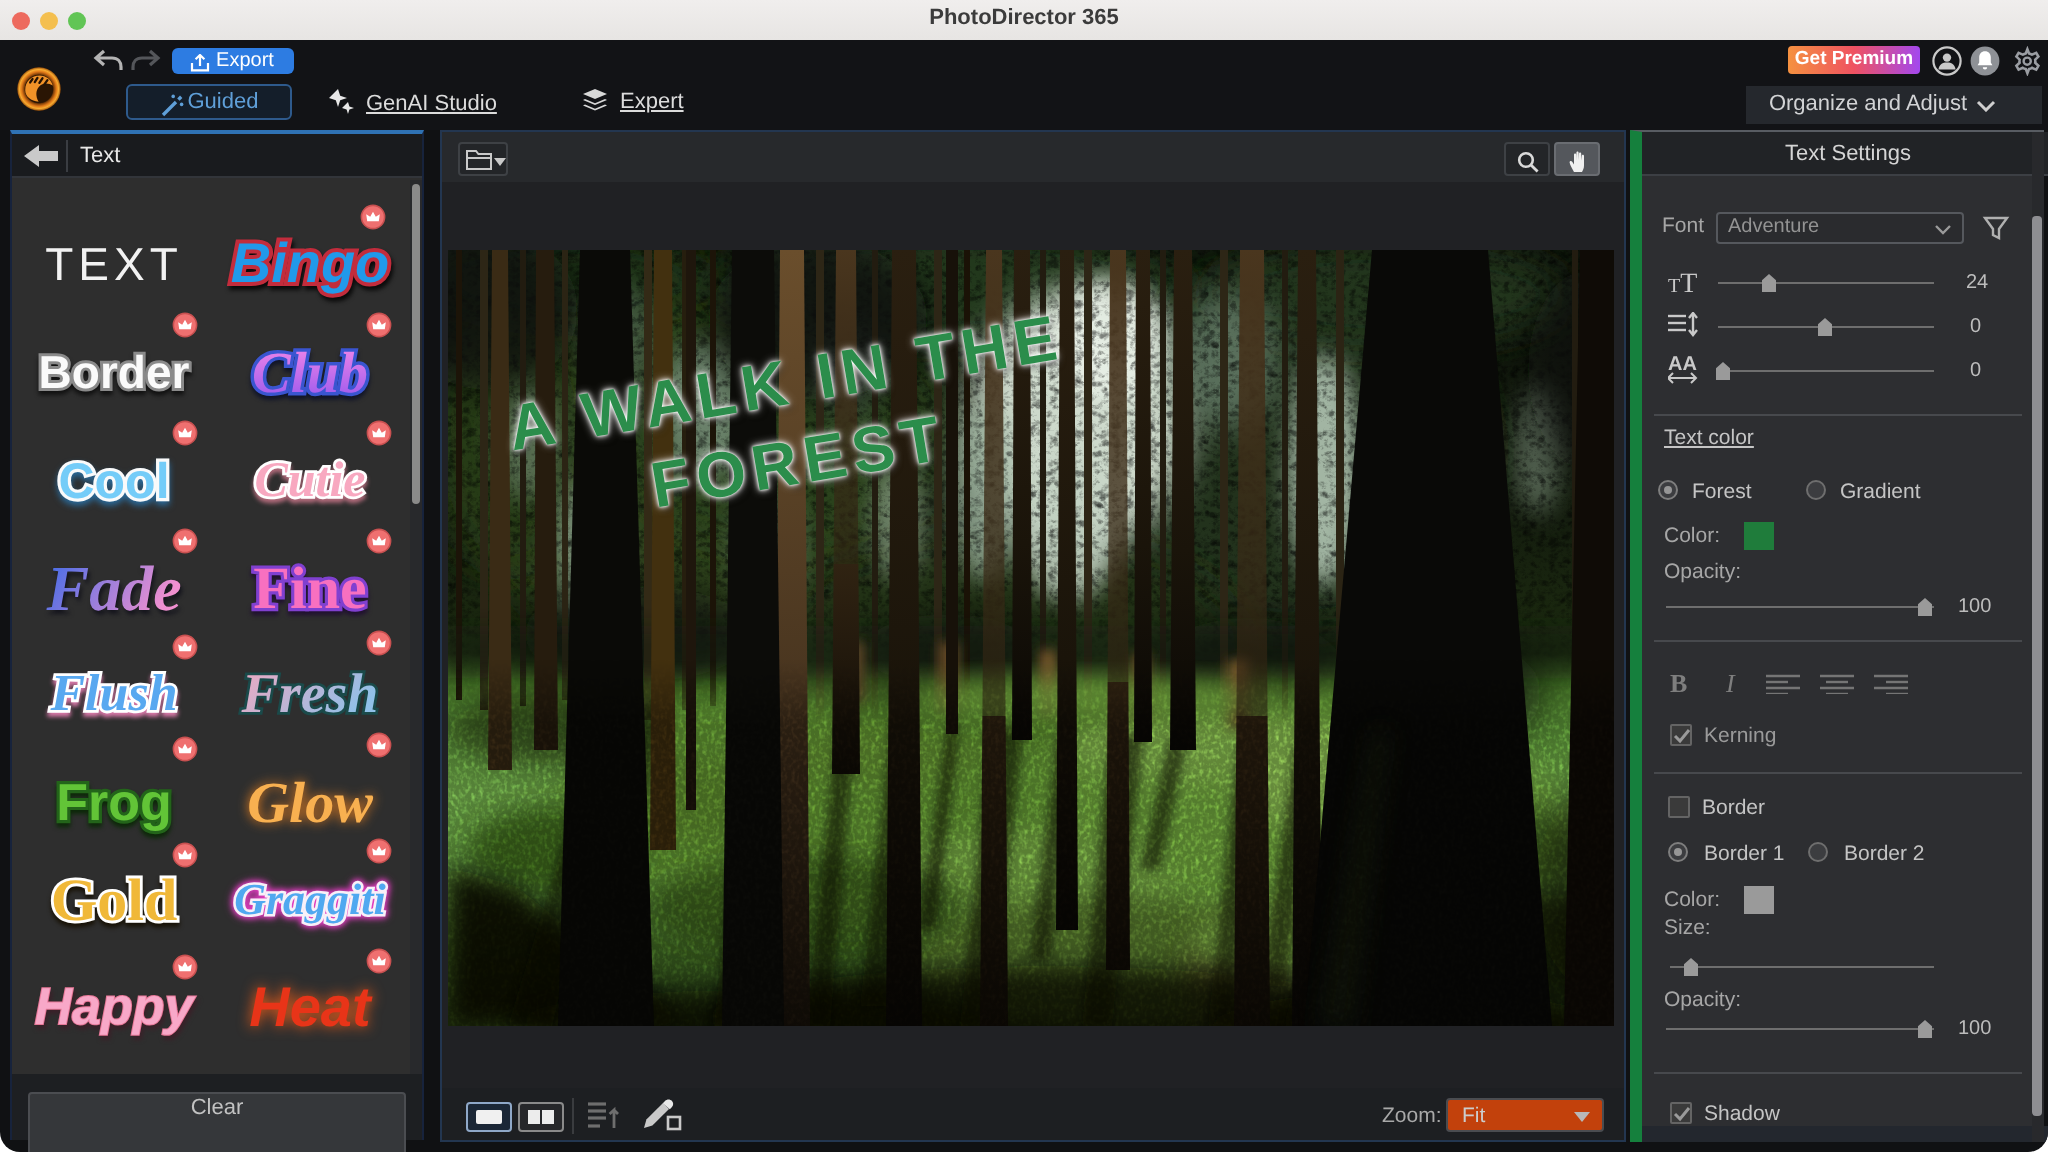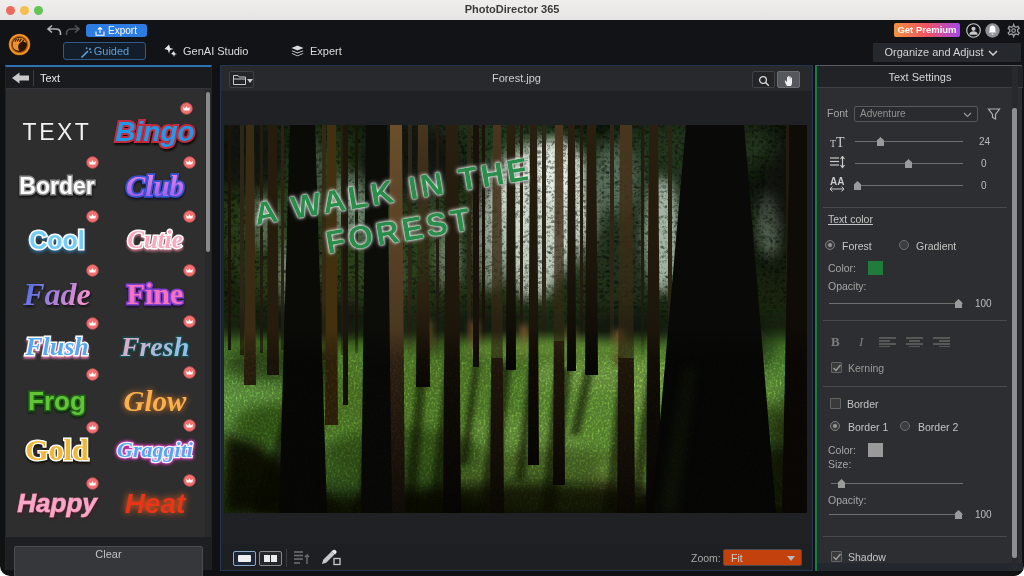--- a/index.html
+++ b/index.html
@@ -8,38 +8,38 @@
   #win { position:absolute; left:0; top:0; width:1024px; height:576px; background:#101113; border-radius:0 0 10px 10px; overflow:hidden; }
   
   #titlebar { position:absolute; left:0; top:0; width:1024px; height:20px; background:linear-gradient(#f0eeed,#e7e5e3); }
   .light { position:absolute; top:5.5px; width:9px; height:9px; border-radius:50%; }
   #title { position:absolute; top:3px; left:0; width:1024px; text-align:center; font-size:11px; font-weight:bold; color:#3b3b3b; }
   
   #toolbar { position:absolute; left:0; top:20px; width:1024px; height:45px; background:#121316; }
   #logo { position:absolute; left:8px; top:13px; width:23px; height:23px; }
   #exportbtn { position:absolute; left:86px; top:4px; width:61px; height:13px; background:#2d7ce2; border-radius:3px; color:#fff; font-size:10px; text-align:center; line-height:13px; }
   #guidedtab { position:absolute; left:63px; top:22px; width:83px; height:18px; background:#141e2a; border:1px solid #2e5a8c; border-radius:3px; color:#5f9fd8; font-size:11px; text-align:center; line-height:17px; }
-  .toptab { position:absolute; top:22px; height:18px; color:#dcdcdc; font-size:11px; line-height:18px; }
+  .toptab { position:absolute; top:22px; height:18px; color:#dcdcdc; font-size:11px; line-height:18px;text-decoration:underline; }
   #getpremium { position:absolute; left:894px; top:3px; width:66px; height:14px; border-radius:2px; background:linear-gradient(90deg,#f59140,#ef5261,#a348ef); color:#fff; font-size:9.5px; font-weight:bold; text-align:center; line-height:14px; }
   #organize { position:absolute; left:873px; top:23px; width:148px; height:19px; background:#25282d; color:#d2d3d5; font-size:11px; text-align:center; line-height:19px; padding-right:26px; box-sizing:border-box; }
   
   #lpanel { position:absolute; left:5px; top:65px; width:207px; height:505px; background:#2e2e2e; border:1px solid #17233c; border-top:2px solid #2f72b4; }
   #lhead { position:absolute; left:0; top:0; width:205px; height:22px; background:#191b1e; border-bottom:1px solid #32353a; }
   #lbody { position:absolute; left:0; top:23px; width:205px; height:447px; background:#2e2e2e; }
   #lfoot { position:absolute; left:0; top:470px; width:205px; height:33px; background:#1d1f22; }
   #clearbtn { position:absolute; left:8px; top:9px; width:189px; height:34px; background:#35373a; border:1px solid #4b4d51; border-radius:2px; color:#c2c2c2; font-size:11px; text-align:center; line-height:15px; }
   .sample { position:absolute; overflow:visible; }
   .badge { position:absolute; width:13px; height:13px; }
   
   #cpanel { position:absolute; left:220px; top:65px; width:593px; height:506px; background:#202124; border:1px solid #233650; }
   #ctop { position:absolute; left:0; top:0; width:591px; height:25px; background:#27292c; }
   #cbottom { position:absolute; left:0; top:478px; width:591px; height:26px; background:#1d1f22; }
   #photo { position:absolute; left:3px; top:59px; width:583px; height:388px; overflow:hidden; }
   
-  #rpanel { position:absolute; left:815px; top:65px; width:207px; height:506px; background:#2d2e31; border-top:1px solid #585c62; border-left:2px solid #15803d; }
+  #rpanel { position:absolute; left:815px; top:65px; width:207px; height:506px; background:#2d2e31; border-top:1px solid #585c62; border-left:6px solid #15803d; }
   #rhead { position:absolute; left:0; top:0; width:206px; height:22px; background:#212326; border-bottom:1px solid #3c3f44; color:#d5d5d5; font-size:11px; text-align:center; line-height:22px; }
   .rlabel { position:absolute; color:#a6a6a6; font-size:10.5px; }
   .rtext { position:absolute; color:#c4c4c4; font-size:10.5px; }
   .track { position:absolute; height:1px; background:#6e6e6e; }
   .thumb { position:absolute; width:7px; height:9px; background:#9a9a9a; clip-path:polygon(50% 0,100% 35%,100% 100%,0 100%,0 35%); }
   .rval { position:absolute; color:#bcbcbc; font-size:10px; }
   .divider { position:absolute; left:6px; width:184px; height:1px; background:#47494d; }
   .radio { position:absolute; width:10px; height:10px; border-radius:50%; background:#3c3d40; border:1px solid #6e6e6e; }
   .radio.sel::after { content:""; position:absolute; left:2px; top:2px; width:4px; height:4px; border-radius:50%; background:#969696; }
   .check { position:absolute; width:11px; height:11px; background:#3a3a3a; border:1px solid #646464; border-radius:1px; }
@@ -266,21 +266,20 @@
   </div>
 
   <div id="cpanel">
     <div id="ctop">
       <div style="position:absolute;left:8px;top:5px;width:25px;height:17px;background:#232528;border:1px solid #3e4145;border-radius:2px;">
         <svg style="position:absolute;left:3px;top:3px;" width="13" height="10" viewBox="0 0 13 10">
             <path d="M0.5 9.5 L0.5 0.5 L5 0.5 L6.2 2 L12.5 2 L12.5 9.5 Z M0.5 4 L12.5 4" fill="none" stroke="#c9c9c9" stroke-width="1"></path>
           </svg>
         <div style="position:absolute;left:17px;top:7px;width:0;height:0;border-left:3px solid transparent;border-right:3px solid transparent;border-top:4px solid #c9c9c9;"></div>
       </div>
-      <div style="position:absolute;left:0;top:6px;width:591px;text-align:center;color:#cfcfcf;font-size:11px;">Forest.jpg</div>
       <div style="position:absolute;left:531px;top:5px;width:23px;height:17px;background:#232528;border:1px solid #3e4145;border-radius:2px;">
         <svg style="position:absolute;left:5px;top:2.5px;" width="12" height="12" viewBox="0 0 12 12">
             <circle cx="5" cy="5" r="3.4" fill="none" stroke="#dadada" stroke-width="1.3"></circle>
             <line x1="7.6" y1="7.6" x2="10.8" y2="10.8" stroke="#dadada" stroke-width="1.4"></line>
           </svg>
       </div>
       <div style="position:absolute;left:556px;top:5px;width:23px;height:17px;background:#54575c;border:1px solid #6a6d72;border-radius:2px;">
         <svg style="position:absolute;left:5.5px;top:2.5px;" width="12" height="12" viewBox="0 0 12 12">
             <path d="M3 11 C2 9 1 7.5 0.8 6.2 C0.7 5.4 1.7 5.2 2.1 5.9 L3 7.2 L3 2.4 C3 1.6 4.1 1.6 4.1 2.4 L4.2 5 L4.2 1.4 C4.2 0.6 5.3 0.6 5.3 1.4 L5.4 4.9 L5.5 1.8 C5.5 1 6.6 1 6.6 1.8 L6.7 5.2 L6.9 3 C6.9 2.2 8 2.2 8 3 L8 7.8 C8 9.2 7.5 10 7 11 Z" fill="#f0f0f0"></path>
           </svg>

